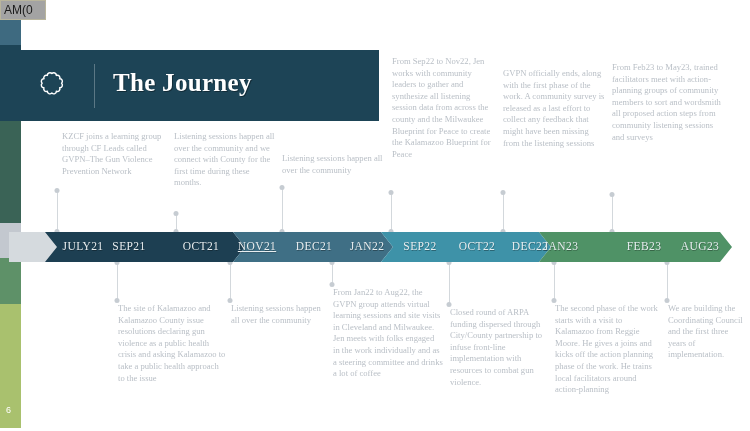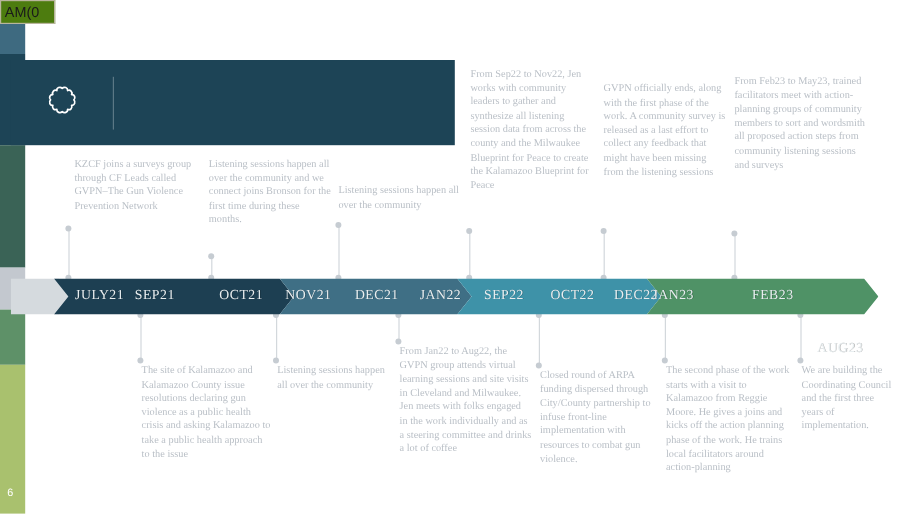--- a/index.html
+++ b/index.html
@@ -15,21 +15,21 @@
     font-family: "Liberation Serif", "DejaVu Serif", serif;
   }
 
   
   #am-tab {
     position: absolute;
     left: 0px;
     top: 0px;
     width: 46px;
     height: 20px;
-    background: #4d7c0f;
+    background: #a3a3a3;
     border: 1px solid #b9b59c;
     box-sizing: border-box;
     font-family: "Liberation Sans", sans-serif;
     font-size: 12px;
     color: #1a1a1a;
     line-height: 18px;
     padding-left: 3px;
     z-index: 40;
     white-space: nowrap;
   }
@@ -165,20 +165,21 @@
 <div id="header-band">
   <span id="puzzle-icon">
     <svg width="36" height="36" viewBox="0 0 40 40" fill="none" stroke="#ffffff" stroke-width="1.6" stroke-linejoin="round">
       <path d="M16.5 6.2c1.9-1.9 5.2-0.6 5.0 2.1 2.4-1.1 4.9 1.3 3.7 3.7 2.7-0.3 4.0 3.1 2.1 5.0
                1.9 1.9 0.6 5.2-2.1 5.0 1.1 2.4-1.3 4.9-3.7 3.7 0.3 2.7-3.1 4.0-5.0 2.1
                -1.9 1.9-5.2 0.6-5.0-2.1-2.4 1.1-4.9-1.3-3.7-3.7-2.7 0.3-4.0-3.1-2.1-5.0
                -1.9-1.9-0.6-5.2 2.1-5.0-1.1-2.4 1.3-4.9 3.7-3.7-0.3-2.7 3.1-4.0 5.0-2.1z"></path>
     </svg>
   </span>
   <div id="header-divider"></div>
+  <div id="header-title">The Journey</div>
 </div>
 
 <div id="timeline">
 
   <div class="seg" style="left:0px;width:52px;">
     <svg width="52" height="30" viewBox="0 0 52 30" preserveAspectRatio="none">
       <polygon points="0,0 40,0 52,15 40,30 0,30" fill="#d5dade"></polygon>
     </svg>
   </div>
 
@@ -202,29 +203,29 @@
 
   <div class="seg" style="left:530px;width:193px;">
     <svg width="193" height="30" viewBox="0 0 193 30" preserveAspectRatio="none">
       <polygon points="0,0 181,0 193,15 181,30 0,30 12,15" fill="#4f9266"></polygon>
     </svg>
   </div>
 
   <div class="seg-label" style="left:74px;">JULY21</div>
   <div class="seg-label" style="left:120px;">SEP21</div>
   <div class="seg-label" style="left:192px;">OCT21</div>
-  <div class="seg-label" style="left:248px;">NOV21</div>
+  <div class="seg-label" style="left:248px;text-decoration:underline;">NOV21</div>
   <div class="seg-label" style="left:305px;">DEC21</div>
   <div class="seg-label" style="left:358px;">JAN22</div>
   <div class="seg-label" style="left:411px;">SEP22</div>
   <div class="seg-label" style="left:468px;">OCT22</div>
   <div class="seg-label" style="left:521px;">DEC22</div>
   <div class="seg-label" style="left:552px;">JAN23</div>
   <div class="seg-label" style="left:635px;">FEB23</div>
-  <div class="seg-label" style="left:691px;margin-top:44px;">AUG23</div>
+  <div class="seg-label" style="left:691px;">AUG23</div>
 </div>
 
 <div class="conn" style="left:57px;  top:190px; height:42px;"></div>
 <div class="dot" style="left:57px;  top:188px;"></div>
 <div class="dot" style="left:57px;  top:229px;"></div>
 
 <div class="conn" style="left:176px; top:213px; height:19px;"></div>
 <div class="dot" style="left:176px; top:211px;"></div>
 <div class="dot" style="left:176px; top:229px;"></div>
 
@@ -261,22 +262,22 @@
 <div class="dot" style="left:449px; top:302px;"></div>
 
 <div class="conn" style="left:554px; top:262px; height:38px;"></div>
 <div class="dot" style="left:554px; top:260px;"></div>
 <div class="dot" style="left:554px; top:298px;"></div>
 
 <div class="conn" style="left:667px; top:262px; height:38px;"></div>
 <div class="dot" style="left:667px; top:260px;"></div>
 <div class="dot" style="left:667px; top:298px;"></div>
 
-<div class="callout" style="left:62px;  top:131px; width:108px;">KZCF joins a surveys group through CF Leads called GVPN–The Gun Violence Prevention Network</div>
-<div class="callout" style="left:174px; top:131px; width:104px;">Listening sessions happen all over the community and we connect joins Bronson for the first time during these months.</div>
+<div class="callout" style="left:62px;  top:131px; width:108px;">KZCF joins a learning group through CF Leads called GVPN–The Gun Violence Prevention Network</div>
+<div class="callout" style="left:174px; top:131px; width:104px;">Listening sessions happen all over the community and we connect with County for the first time during these months.</div>
 <div class="callout" style="left:282px; top:153px; width:104px;">Listening sessions happen all over the community</div>
 <div class="callout" style="left:392px; top:56px;  width:104px;">From Sep22 to Nov22, Jen works with community leaders to gather and synthesize all listening session data from across the county and the Milwaukee Blueprint for Peace to create the Kalamazoo Blueprint for Peace</div>
 <div class="callout" style="left:503px; top:68px;  width:102px;">GVPN officially ends, along with the first phase of the work. A community survey is released as a last effort to collect any feedback that might have been missing from the listening sessions</div>
 <div class="callout" style="left:612px; top:62px;  width:110px;">From Feb23 to May23, trained facilitators meet with action-planning groups of community members to sort and wordsmith all proposed action steps from community listening sessions and surveys</div>
 
 <div class="callout" style="left:118px; top:303px; width:108px;">The site of Kalamazoo and Kalamazoo County issue resolutions declaring gun violence as a public health crisis and asking Kalamazoo to take a public health approach to the issue</div>
 <div class="callout" style="left:231px; top:303px; width:100px;">Listening sessions happen all over the community</div>
 <div class="callout" style="left:333px; top:287px; width:110px;">From Jan22 to Aug22, the GVPN group attends virtual learning sessions and site visits in Cleveland and Milwaukee. Jen meets with folks engaged in the work individually and as a steering committee and drinks a lot of coffee</div>
 <div class="callout" style="left:450px; top:307px; width:100px;">Closed round of ARPA funding dispersed through City/County partnership to infuse front-line implementation with resources to combat gun violence.</div>
 <div class="callout" style="left:555px; top:303px; width:104px;">The second phase of the work starts with a visit to Kalamazoo from Reggie Moore. He gives a joins and kicks off the action planning phase of the work. He trains local facilitators around action-planning</div>

